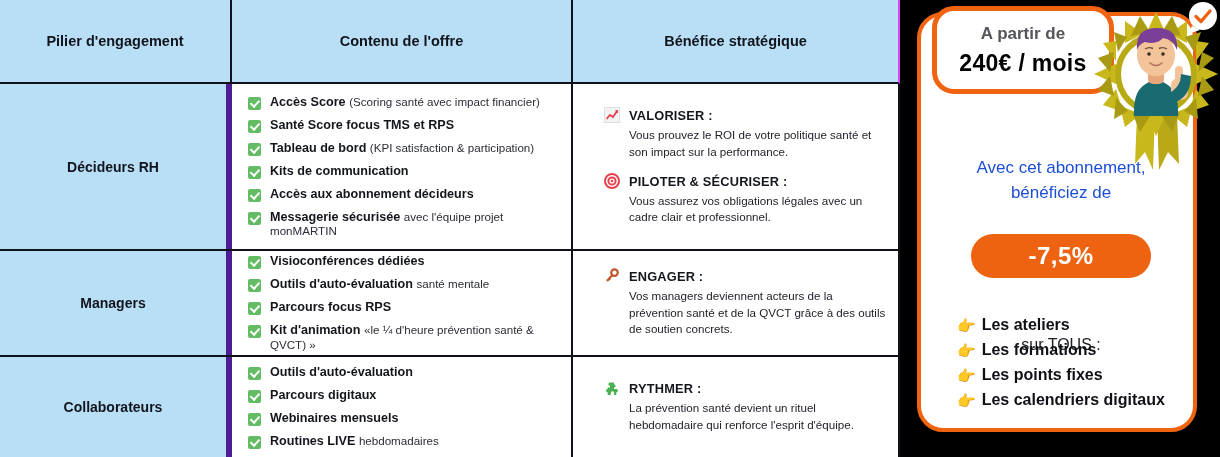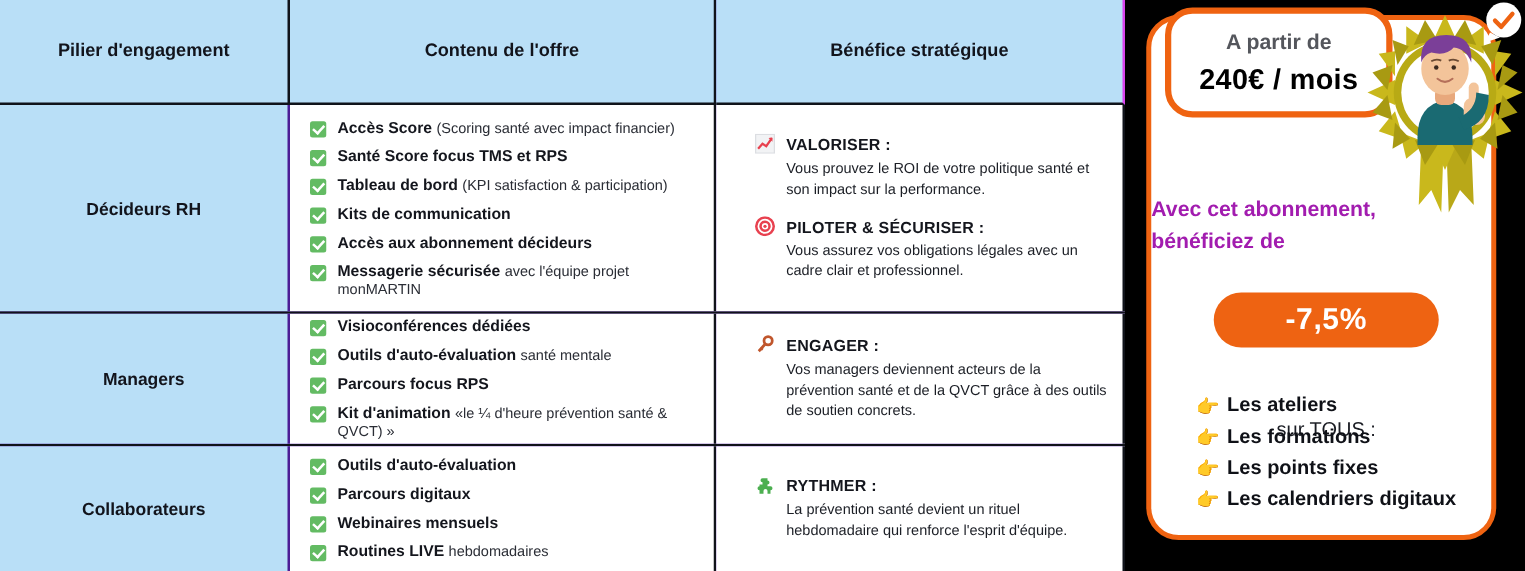--- a/index.html
+++ b/index.html
@@ -8,21 +8,21 @@
     background:#000000;
     font-family:"Liberation Sans", sans-serif;
     overflow:hidden;
     position:relative;
   }
   .canvas{position:absolute;left:0;top:0;width:1220px;height:457px;}
 
   
   .table{
     position:absolute;left:0;top:0;width:900px;height:457px;
-    background:#6d28d9;
+    background:#701a75;
     box-sizing:border-box;
     display:flex;flex-direction:column;
   }
   .thead{display:flex;height:84px;flex:0 0 84px;}
   .th{
     background:#b9dff7;
     display:flex;align-items:center;justify-content:center;
     font-weight:bold;font-size:14.5px;color:#12141c;
     border-right:2px solid #10131a;
     border-bottom:2px solid #10131a;
@@ -34,21 +34,21 @@
   .th.c3{flex:1 1 auto;border-right:2px solid #d946ef;}
 
   .trow{display:flex;box-sizing:border-box;border-bottom:2px solid #10131a;}
   .trow.r1{height:167px;}
   .trow.r2{height:106px;}
   .trow.r3{height:100px;border-bottom:none;}
 
   .pillar{
     width:232px;flex:0 0 232px;
     background:#b9dff7;
-    border-right:2px solid #4c1d95;
+    border-right:6px solid #4c1d95;
     box-sizing:border-box;
     display:flex;align-items:center;justify-content:center;
     font-weight:bold;font-size:14px;color:#12141c;
   }
   .offer{
     width:341px;flex:0 0 341px;
     border-right:2px solid #10131a;
     box-sizing:border-box;
     background:#fff;
     display:flex;flex-direction:column;justify-content:center;
@@ -102,22 +102,22 @@
     border-radius:22px;
     box-sizing:border-box;
     display:flex;flex-direction:column;align-items:center;justify-content:center;
     z-index:6;
   }
   .price-top{font-size:17px;font-weight:bold;color:#54565c;margin-bottom:6px;}
   .price-main{font-size:23px;font-weight:bold;color:#000000;letter-spacing:.3px;}
 
   .card-inner{position:absolute;left:0;top:0;width:100%;height:100%;}
   .promo-head{
-    position:absolute;left:0;top:140px;width:280px;
-    font-size:17px;font-weight:bold;color:#a21caf;line-height:1.45;
+    position:absolute;left:0;top:140px;width:280px;text-align:center;
+    font-size:17px;font-weight:normal;color:#1d4ed8;line-height:1.45;
     z-index:4;
   }
   .badge-discount{
     position:absolute;left:50px;top:218px;width:180px;height:44px;
     background:#ee6312;border-radius:22px;
     display:flex;align-items:center;justify-content:center;
     color:#ffffff;font-size:24px;font-weight:bold;letter-spacing:.5px;
     z-index:4;
   }
   .sur-tous{

